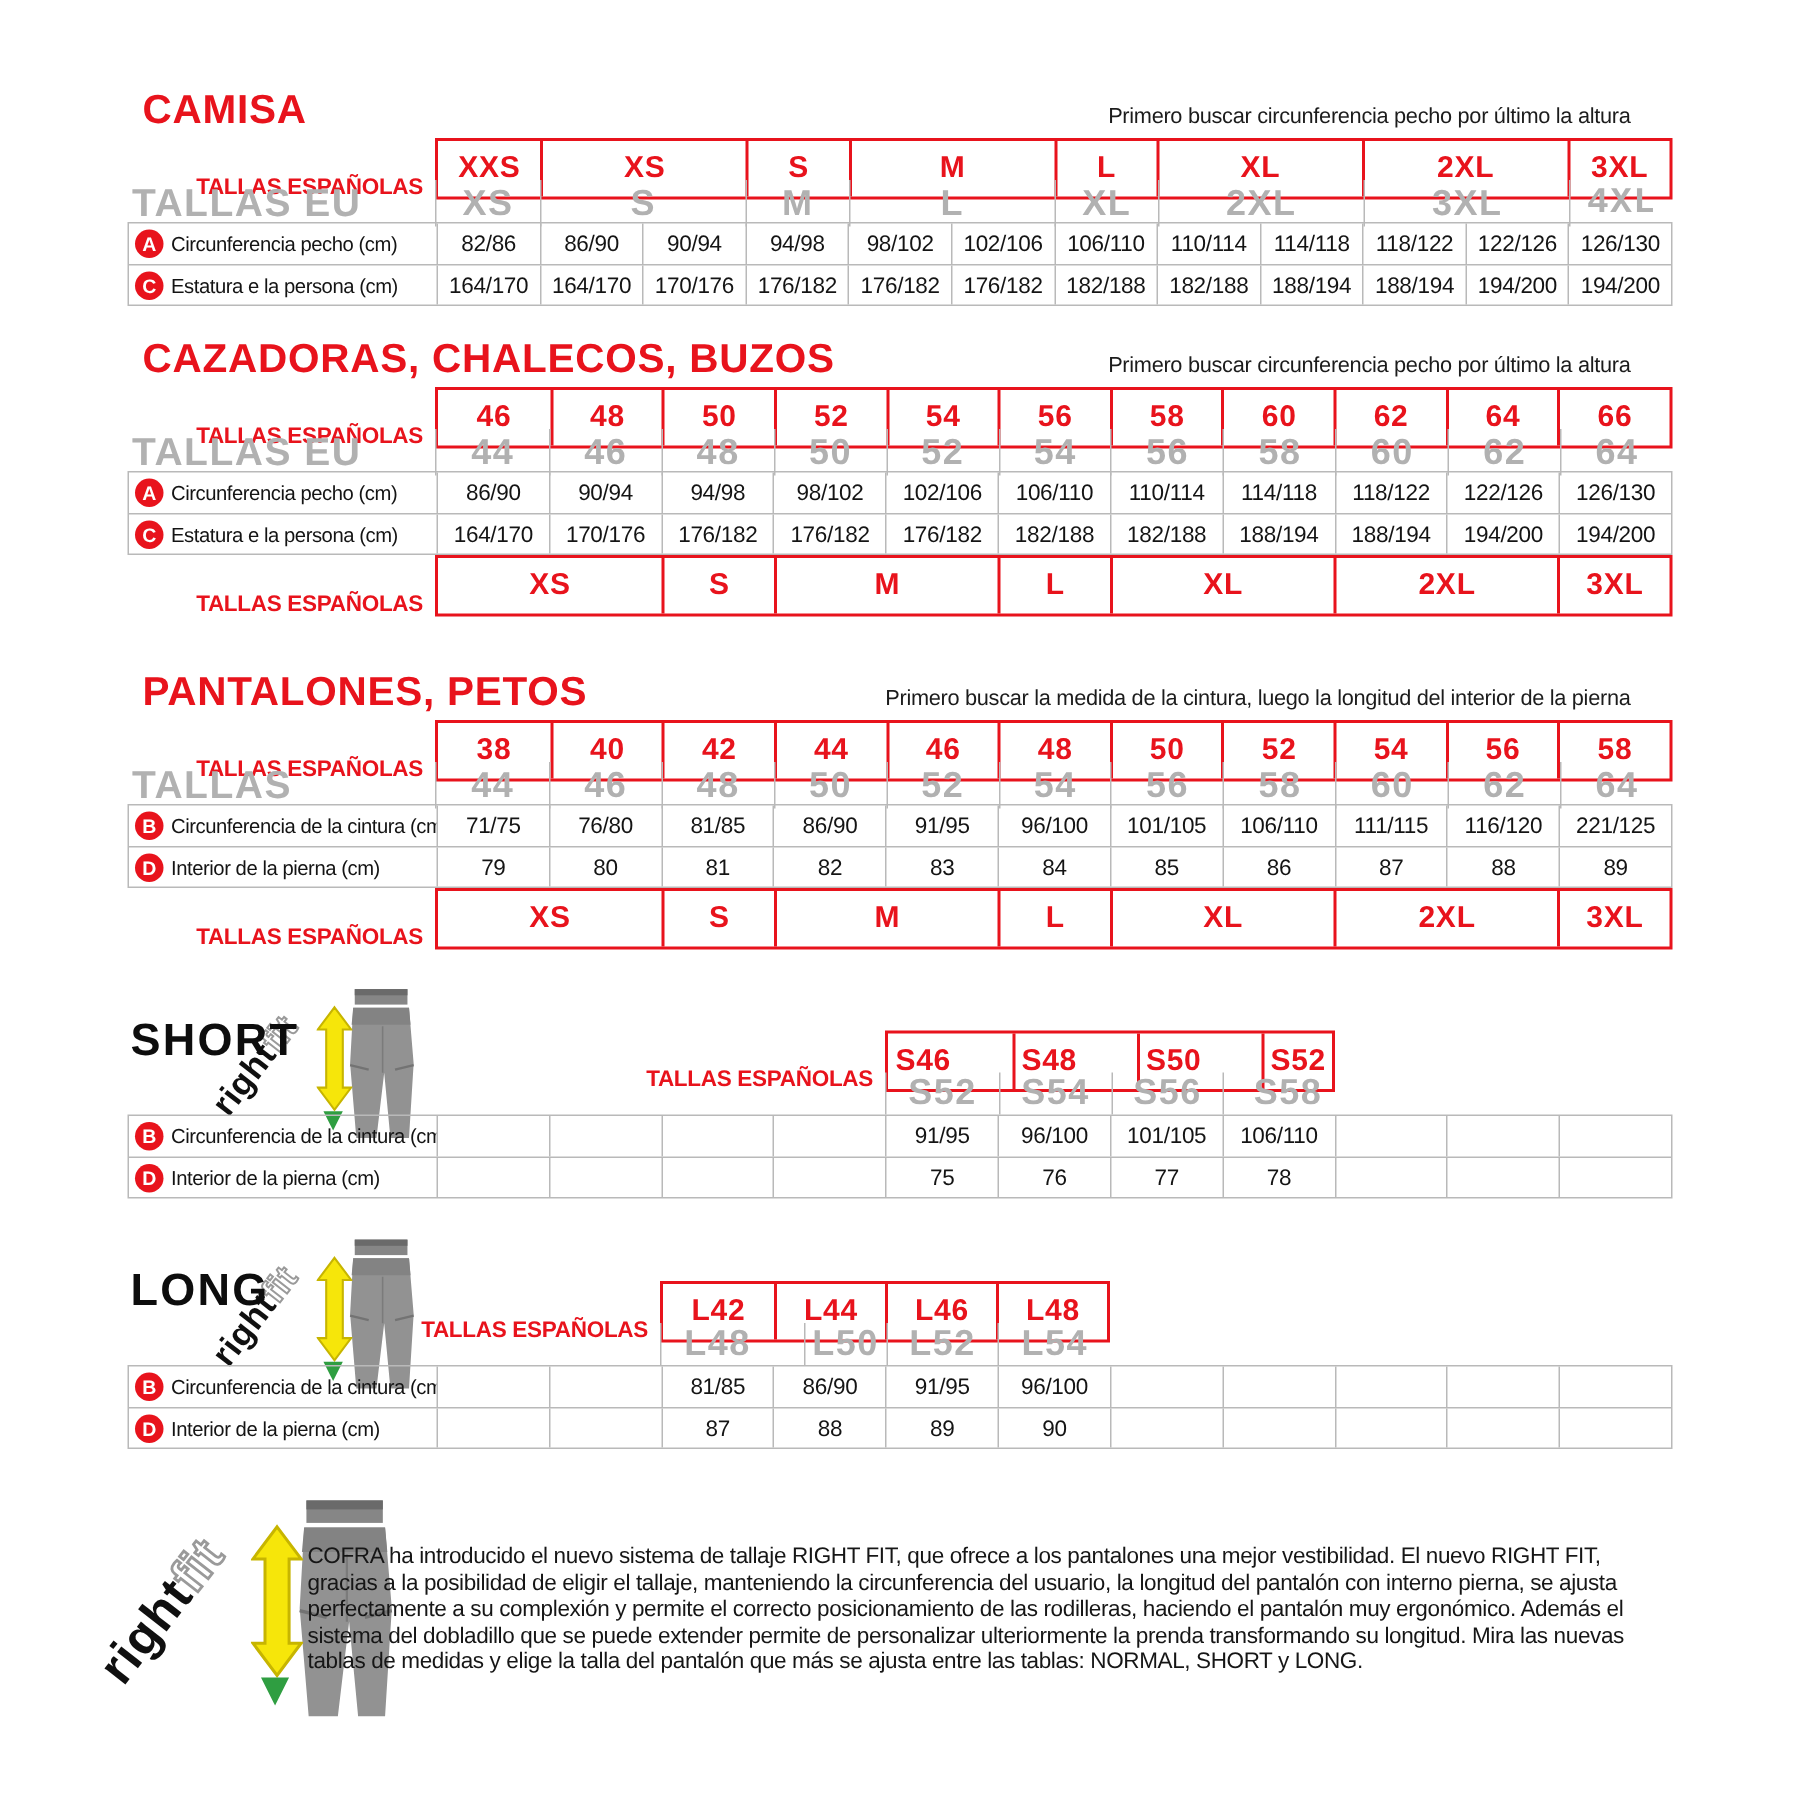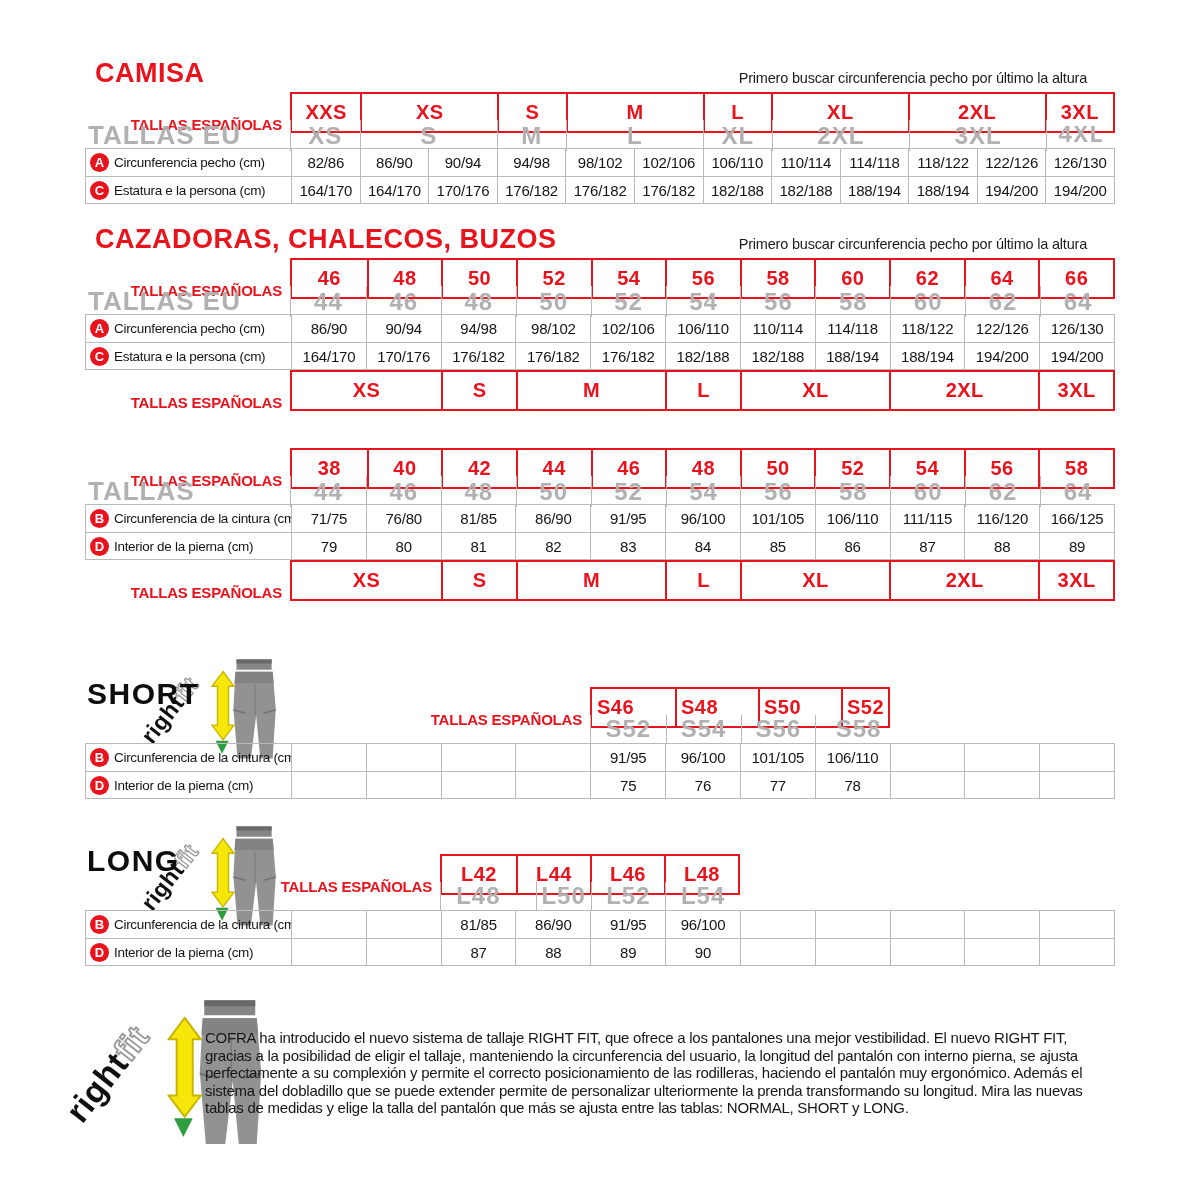--- a/index.html
+++ b/index.html
@@ -221,20 +221,24 @@
             <div class="red-cell" style="grid-column: span 1;">L</div>
             <div class="red-cell" style="grid-column: span 2;">XL</div>
             <div class="red-cell" style="grid-column: span 2;">2XL</div>
             <div class="red-cell" style="grid-column: span 1;">3XL</div>
           </div>
         </div>
       </div>
   </section>
 
   <section class="sec" id="sec-pantalones" style="top:448px">
+    <div class="sec-head">
+      <h2 class="sec-title">PANTALONES, PETOS</h2>
+      <div class="sec-note">Primero buscar la medida de la cintura, luego la longitud del interior de la pierna</div>
+    </div>
     <div class="tbl">
         <div class="t-row red-row" style="grid-template-columns: 205px repeat(11, 1fr);">
           <div class="row-label red-label">TALLAS ESPAÑOLAS</div>
           <div class="red-band" style="grid-column: 2 / -1; grid-template-columns: repeat(11, 1fr);">
             <div class="red-cell" style="grid-column: span 1;">38</div>
             <div class="red-cell" style="grid-column: span 1;">40</div>
             <div class="red-cell" style="grid-column: span 1;">42</div>
             <div class="red-cell" style="grid-column: span 1;">44</div>
             <div class="red-cell" style="grid-column: span 1;">46</div>
             <div class="red-cell" style="grid-column: span 1;">48</div>
@@ -270,21 +274,21 @@
             <div class="d-cell">71/75</div>
             <div class="d-cell">76/80</div>
             <div class="d-cell">81/85</div>
             <div class="d-cell">86/90</div>
             <div class="d-cell">91/95</div>
             <div class="d-cell">96/100</div>
             <div class="d-cell">101/105</div>
             <div class="d-cell">106/110</div>
             <div class="d-cell">111/115</div>
             <div class="d-cell">116/120</div>
-            <div class="d-cell">166/125</div>
+            <div class="d-cell">221/125</div>
           </div>
           <div class="t-row d-row" style="grid-template-columns: 205px repeat(11, 1fr);">
             <div class="d-label">
               <span class="letter-badge">D</span>
               <span class="lbl-text">Interior de la pierna (cm)</span>
             </div>
             <div class="d-cell">79</div>
             <div class="d-cell">80</div>
             <div class="d-cell">81</div>
             <div class="d-cell">82</div>

